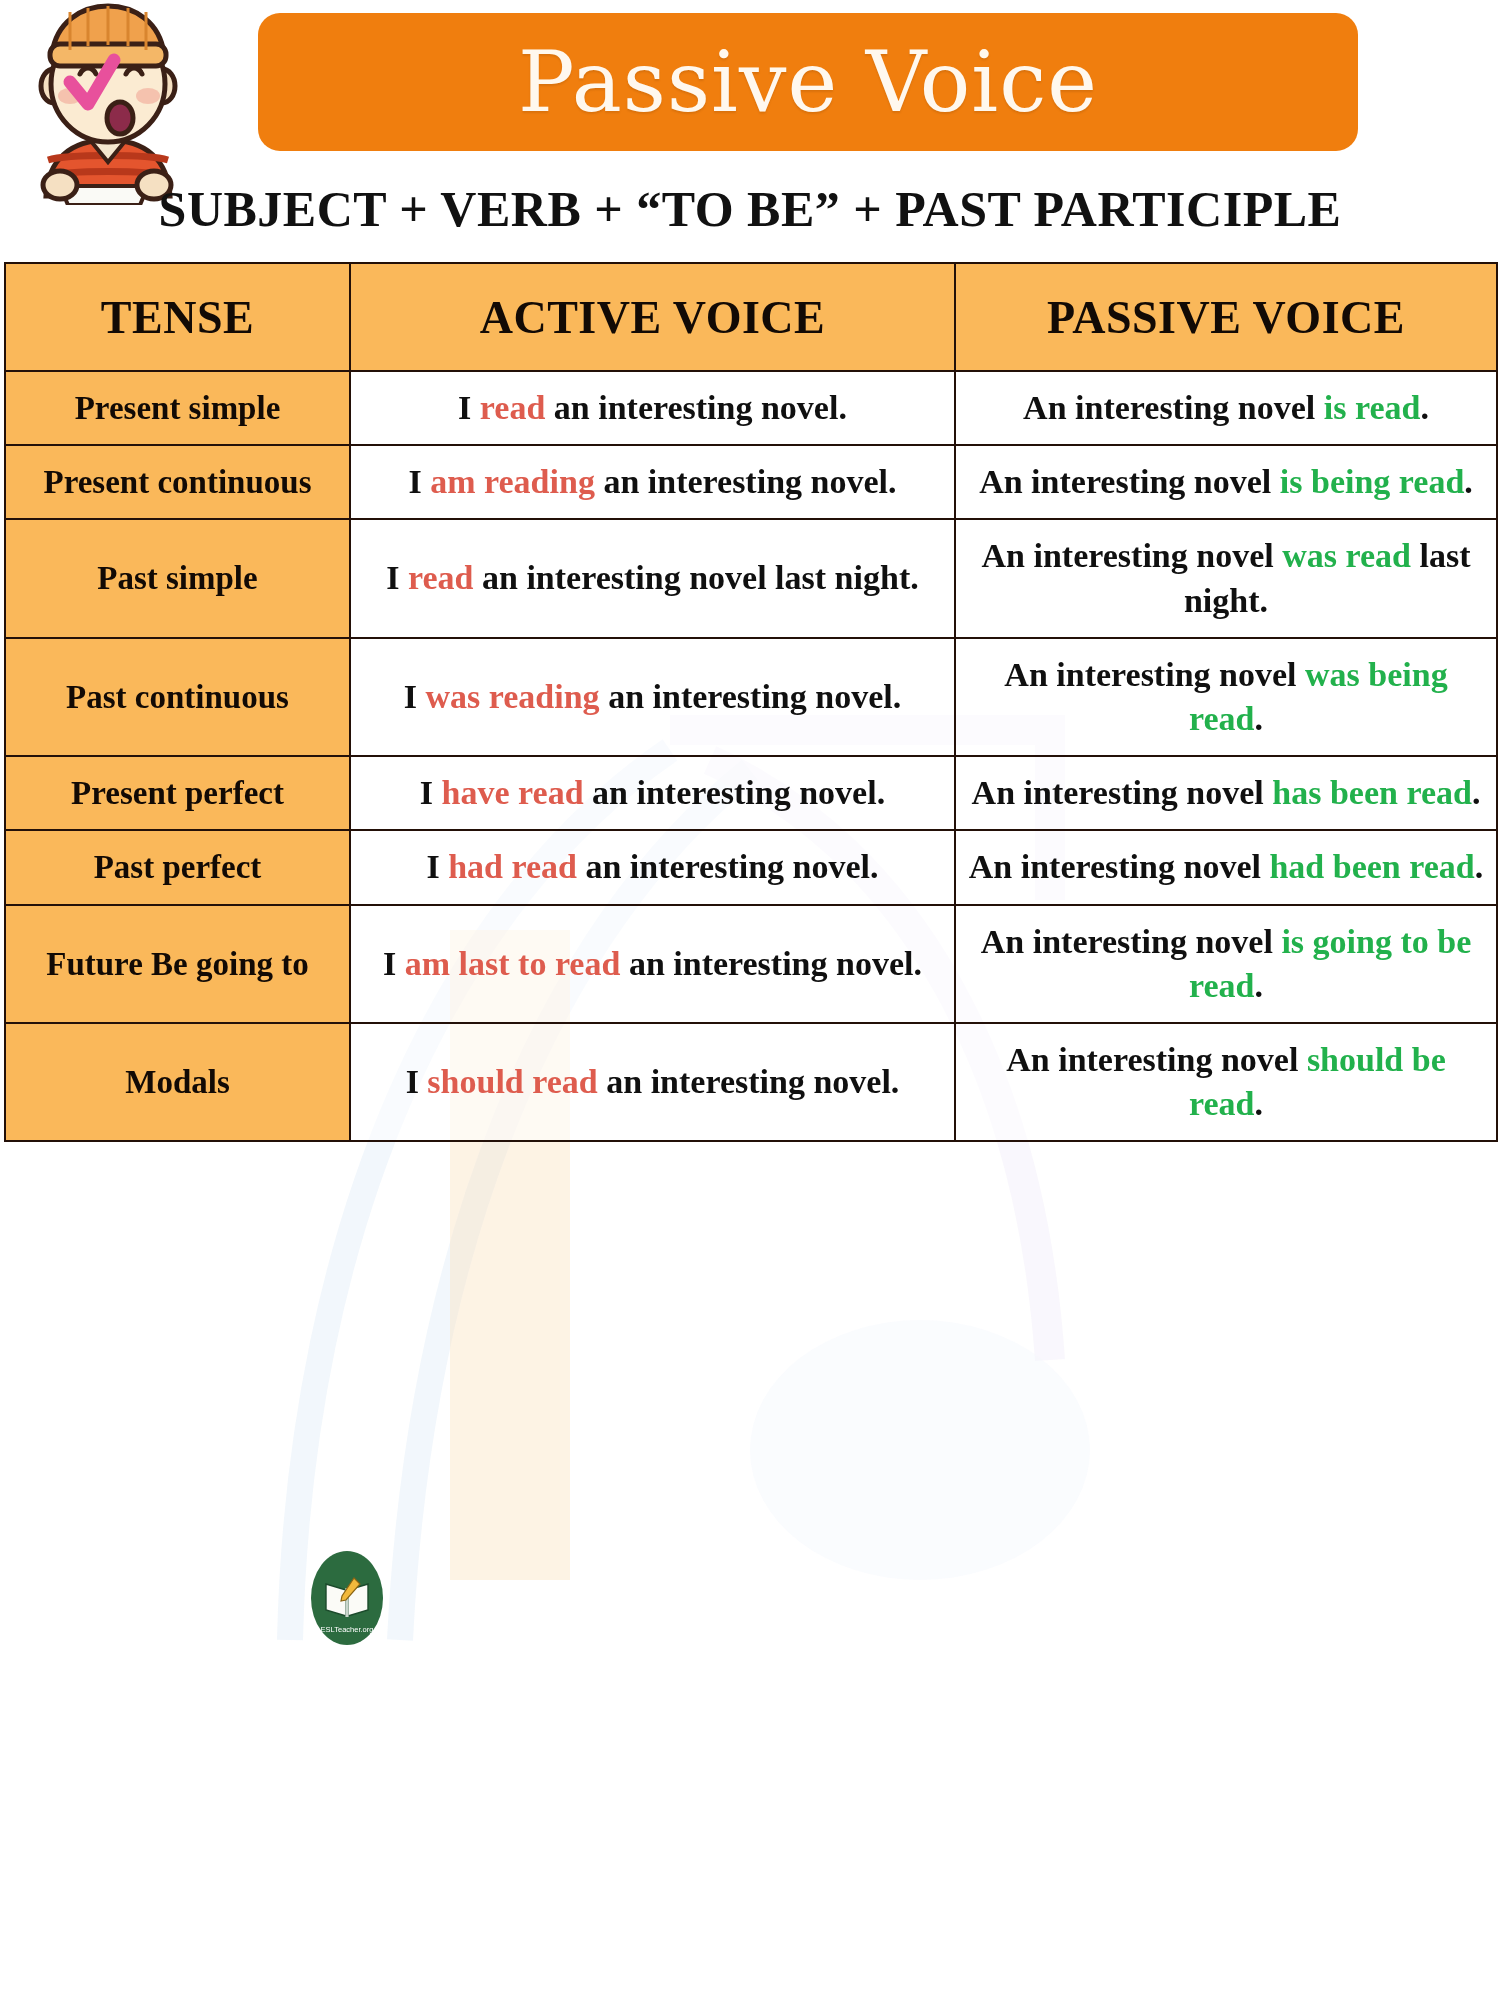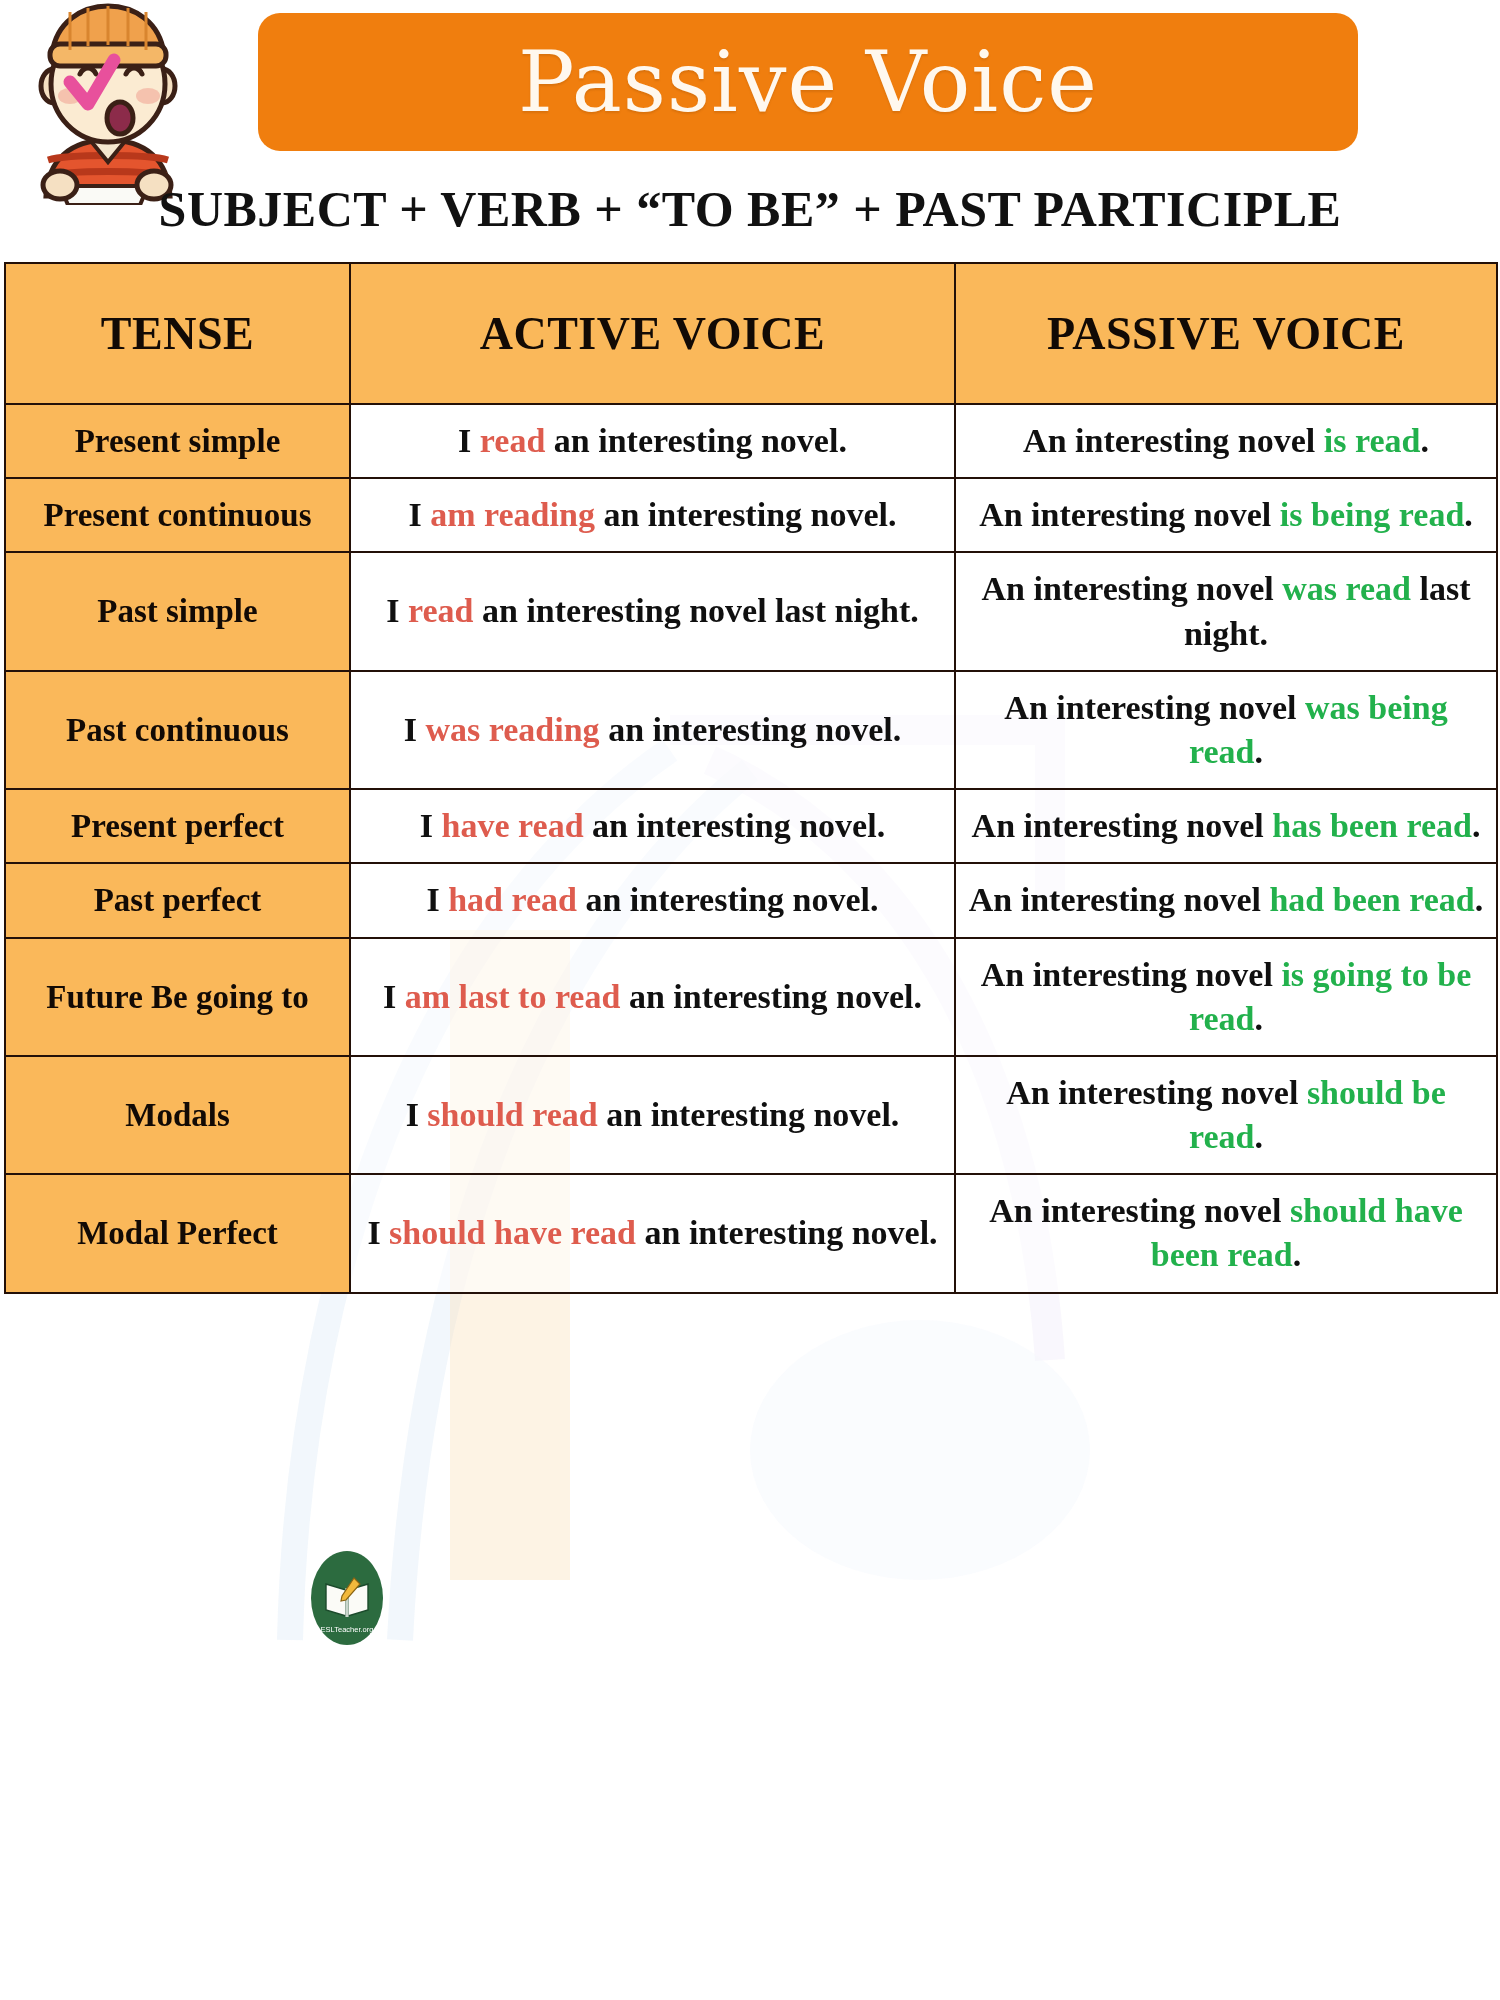--- a/index.html
+++ b/index.html
@@ -92,21 +92,21 @@
   table.grammar col.c-active { width: 605px; }
   table.grammar col.c-passive { width: 542px; }
 
   table.grammar th, table.grammar td {
     border: 2.5px solid #231008;
     vertical-align: middle;
     text-align: center;
   }
   table.grammar thead th {
     background: #FAB85A;
-    height: 141px;
+    height: 108px;
     font-family: "Liberation Serif", serif;
     font-weight: bold;
     font-size: 46px;
     color: #120A05;
     letter-spacing: 0.5px;
     padding: 4px 6px;
   }
   td.tense-cell {
     background: #FAB85A;
     font-family: "Liberation Serif", serif;
@@ -268,25 +268,20 @@
           <tr>
             <td class="tense-cell">Future Be going to</td>
             <td class="sentence-cell"><span>I </span><span class="hl-red">am last to read</span><span> an interesting novel.</span></td>
             <td class="sentence-cell passive"><span>An interesting novel </span><span class="hl-green">is going to be read</span><span>.</span></td>
           </tr>
           <tr>
             <td class="tense-cell">Modals</td>
             <td class="sentence-cell"><span>I </span><span class="hl-red">should read</span><span> an interesting novel.</span></td>
             <td class="sentence-cell passive"><span>An interesting novel </span><span class="hl-green">should be read</span><span>.</span></td>
           </tr>
-          <tr>
-            <td class="tense-cell">Modal Perfect</td>
-            <td class="sentence-cell"><span>I </span><span class="hl-red">should have read</span><span> an interesting novel.</span></td>
-            <td class="sentence-cell passive"><span>An interesting novel </span><span class="hl-green">should have been read</span><span>.</span></td>
-          </tr>
         </tbody>
     </table>
 
     <svg class="logo-badge" viewBox="0 0 74 96" aria-hidden="true">
       <ellipse cx="37" cy="48" rx="36" ry="47" fill="#2C6B3F"></ellipse>
       <path d="M16 34 L 36 40 L 36 66 L 16 60 Z" fill="#FBFBF7" stroke="#1B4A2B" stroke-width="1.4"></path>
       <path d="M58 34 L 38 40 L 38 66 L 58 60 Z" fill="#FBFBF7" stroke="#1B4A2B" stroke-width="1.4"></path>
       <rect x="35.4" y="38" width="3.2" height="29" fill="#C9D6CC"></rect>
       <path d="M44 28 L 50 34 L 36 50 L 31 51 L 32 46 Z" fill="#F2B93C" stroke="#8A6414" stroke-width="1.2"></path>
       <text x="37" y="82" text-anchor="middle" font-family="'Liberation Sans', sans-serif" font-size="7.5" fill="#FFFFFF">ESLTeacher.org</text>

